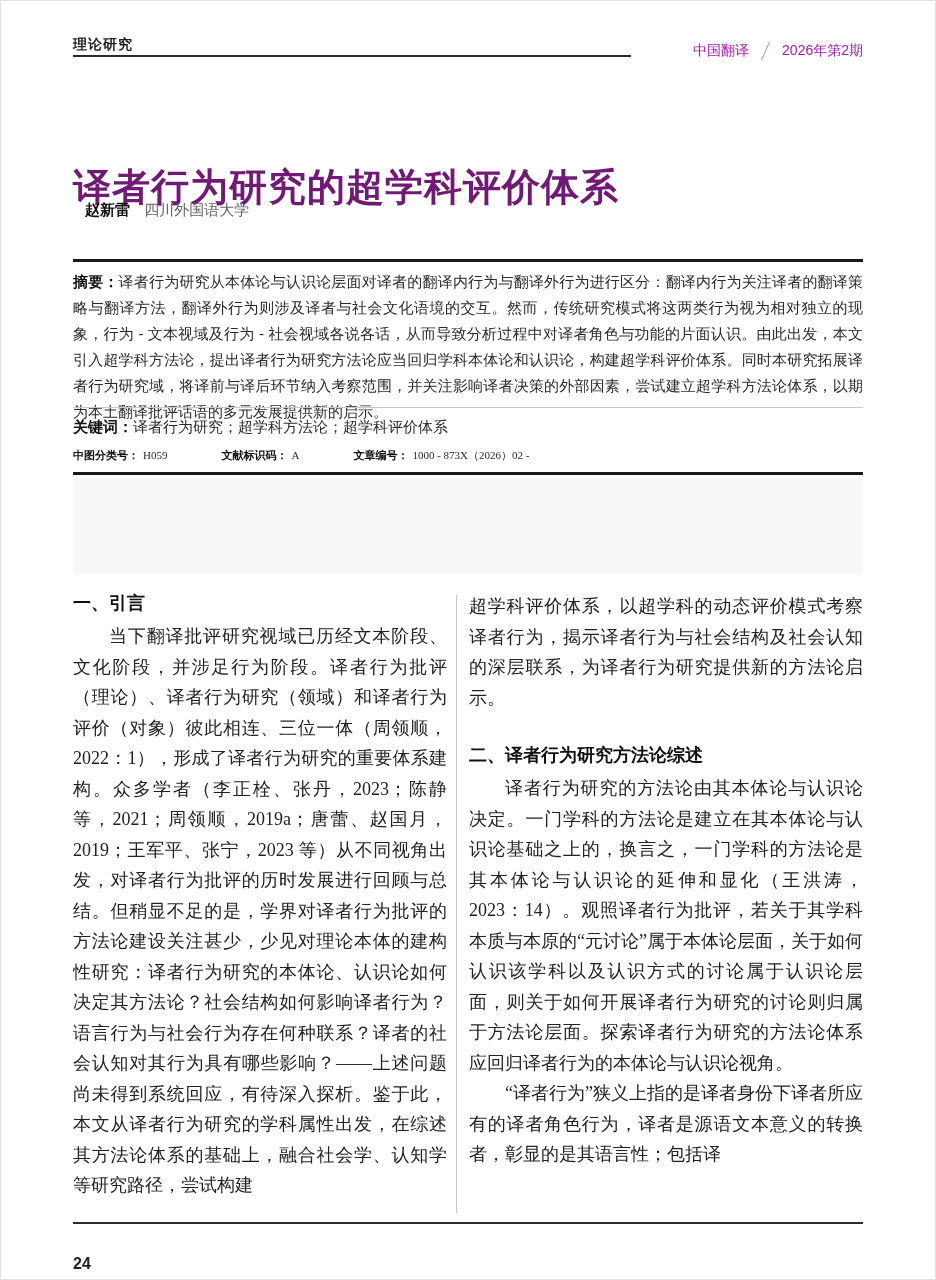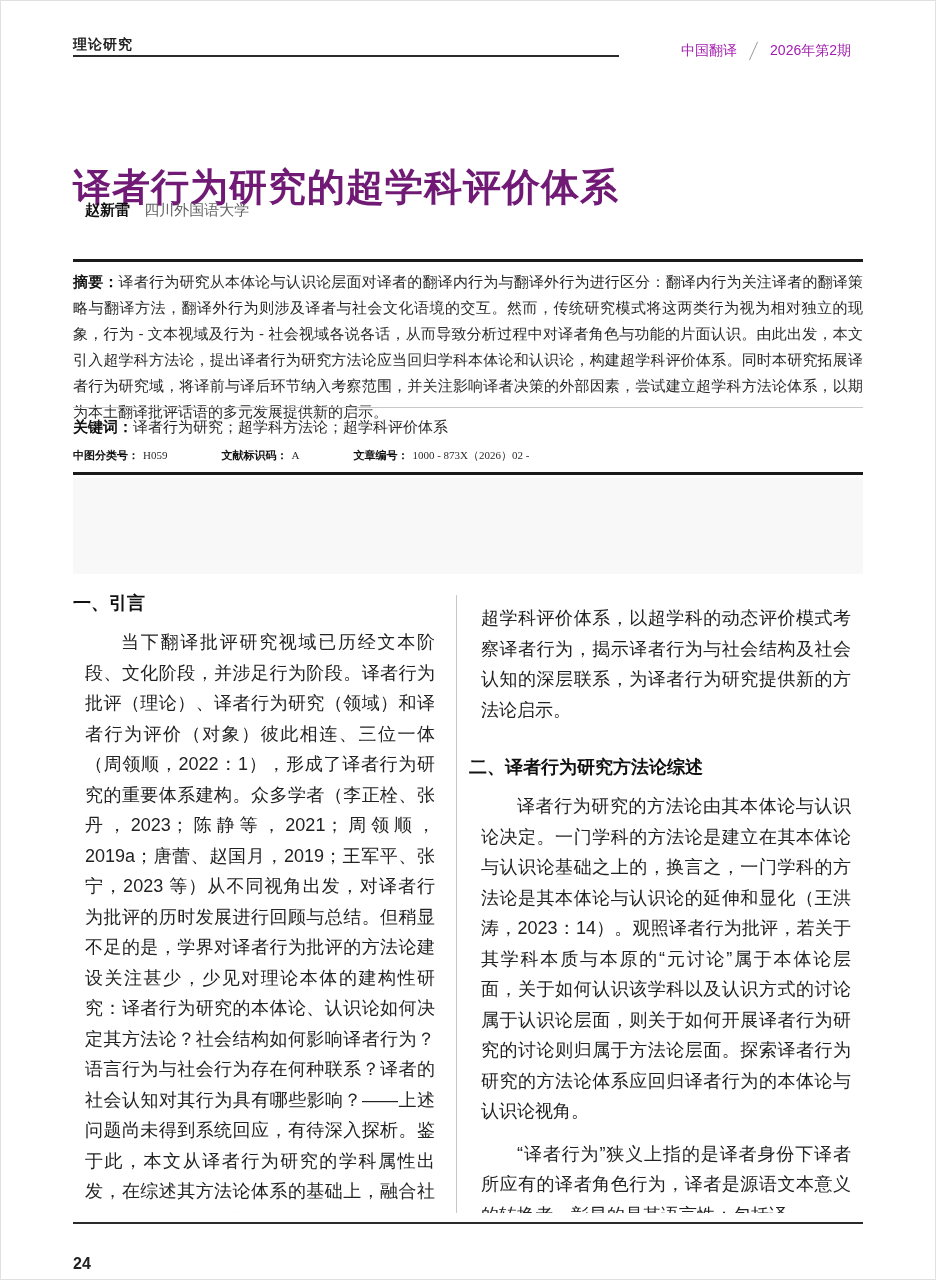--- a/index.html
+++ b/index.html
@@ -8,21 +8,21 @@
     width:936px; height:1280px;
     margin:0 auto;
     background:#ffffff;
     border:1px solid #e0e0e0;
     box-sizing:border-box;
     font-family:"Liberation Sans","DejaVu Sans",sans-serif;
     color:#1f1f1f;
     overflow:hidden;
   }
   
-  .run-head { position:absolute; top:34px; left:72px; right:84px; height:30px; }
+  .run-head { position:absolute; top:34px; left:72px; right:72px; height:30px; }
   .run-head .section { position:absolute; left:0; top:1px; font-size:14px; font-weight:bold; letter-spacing:1px; }
   .run-head .head-rule { position:absolute; left:0; top:20px; right:232px; height:2px; background:#2b2b2b; }
   .run-head .head-right { position:absolute; right:0; top:6px; display:flex; align-items:center; font-size:14px; color:#a21caf; }
   .run-head .slash { width:1px; height:20px; background:#9a9a9a; transform:rotate(24deg); margin:0 16px; }
   
   .art-title { position:absolute; left:72px; top:136px; font-size:38px; font-weight:bold; letter-spacing:1px; color:#701a75; }
   .byline { position:absolute; left:72px; top:200px; font-size:15px;margin-left:12px; }
   .byline .author { font-weight:bold; color:#111; }
   .byline .affil { color:#636363; margin-left:10px; }
   
@@ -47,22 +47,22 @@
   .col-left  { width:374px; }
   .col-divider { width:1px; background:#c6c6c6; margin:4px 12px 0 9px; }
   .col-right { flex:1; }
   .sec-heading {
     font-size:18px; font-weight:bold; color:#111;
     line-height:24px; margin:0 0 6px 0;
     font-family:"Liberation Sans","DejaVu Sans",sans-serif;
   }
   .sec-heading.second { margin-top:30px; }
   .body-cols p {
-    margin:12px;
-    font-family:Liberation Sans, sans-serif;
+    margin:0;
+    font-family:Liberation Serif, serif;
     font-size:18px; line-height:30.5px; color:#222;
     text-align:justify; text-justify:inter-ideograph;
   }
   .indent { text-indent:2em; }
   
   .foot-rule { position:absolute; left:72px; right:72px; top:1221px; height:2px; background:#2b2b2b; }
   .page-num { position:absolute; left:72px; top:1234px; font-size:16px; font-weight:bold; color:#222;margin-top:20px; }
 </style>
 </head>
 <body>

